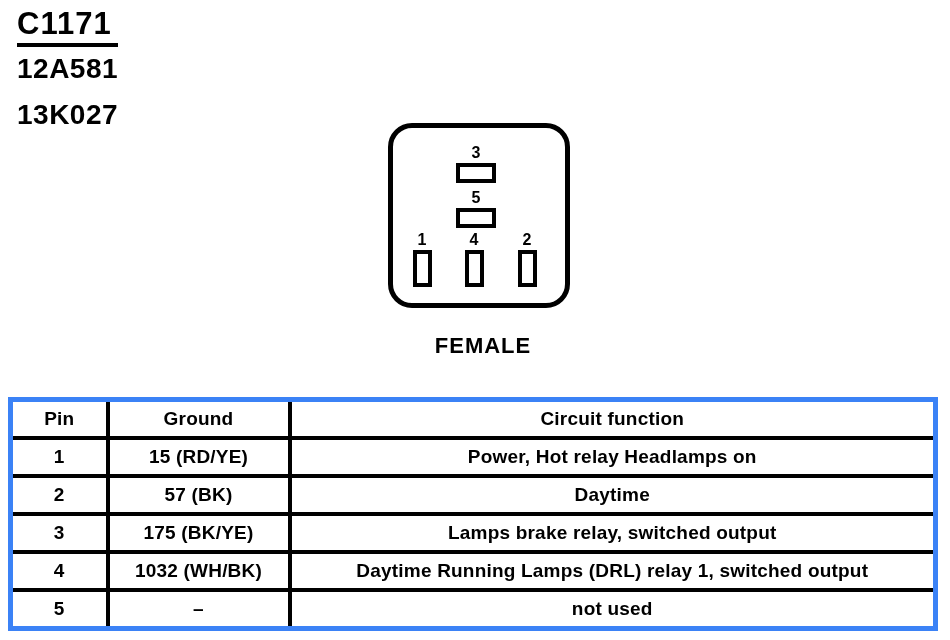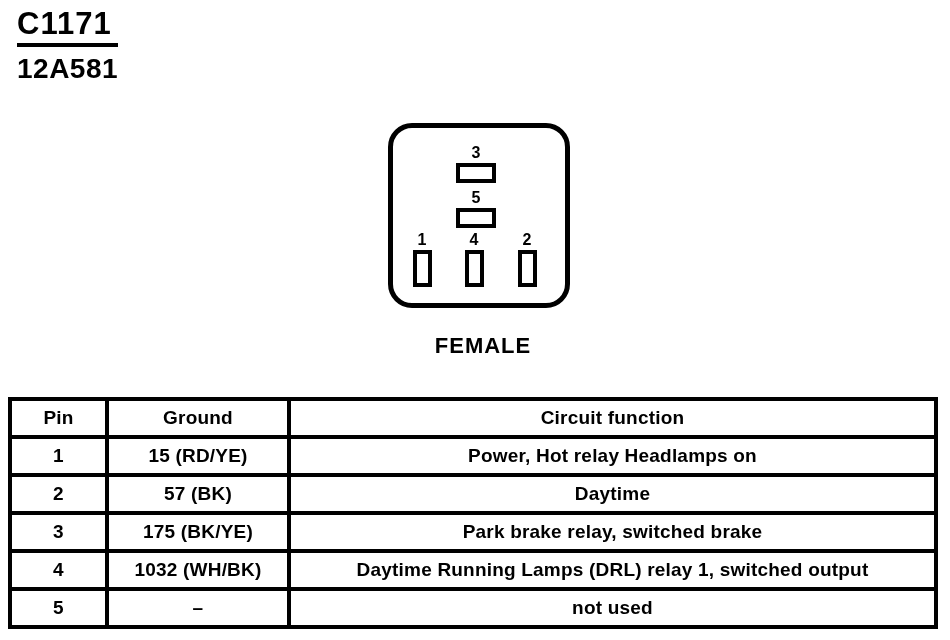--- a/index.html
+++ b/index.html
@@ -62,21 +62,21 @@
     text-align: center;
     font-size: 22px; font-weight: bold; letter-spacing: 1px;
   }
 
   
   table.pinout {
     position: absolute; left: 8px; top: 397px;
     width: 930px;
     border-collapse: collapse;
     table-layout: fixed;
-    border: 1px solid #3b82f6;
+    border: 5px solid #3b82f6;
   }
   table.pinout th, table.pinout td {
     border: 4px solid #000;
     height: 34px;
     font-size: 19px; font-weight: bold; letter-spacing: 0.2px;
     padding: 0;
     text-align: center;
     vertical-align: middle;
     overflow: hidden;
     white-space: nowrap;
@@ -89,20 +89,21 @@
   td.fn-cell { text-align: left; padding-left: 11px; }
 </style>
 </head>
 <body>
 
 <div class="page">
 
   <div class="connector-id">C1171</div>
 
   <div class="part-number pn1">12A581</div>
+  <div class="part-number pn2">13K027</div>
 
   <div class="description">
   </div>
 
   <div class="connector-box">
     <div class="pin-group p3">
       <span class="pin-label">3</span>
       <div class="slot slot-h"></div>
     </div>
     <div class="pin-group p5">
@@ -145,21 +146,21 @@
         <td class="fn-cell">Power, Hot relay Headlamps on</td>
       </tr>
       <tr>
         <td class="pin-cell">2</td>
         <td class="circuit-cell">57 (BK)</td>
         <td class="fn-cell">Daytime</td>
       </tr>
       <tr>
         <td class="pin-cell">3</td>
         <td class="circuit-cell">175 (BK/YE)</td>
-        <td class="fn-cell">Park brake relay, switched brake</td>
+        <td class="fn-cell">Lamps brake relay, switched output</td>
       </tr>
       <tr>
         <td class="pin-cell">4</td>
         <td class="circuit-cell">1032 (WH/BK)</td>
         <td class="fn-cell">Daytime Running Lamps (DRL) relay 1, switched output</td>
       </tr>
       <tr>
         <td class="pin-cell">5</td>
         <td class="circuit-cell">–</td>
         <td class="fn-cell">not used</td>

